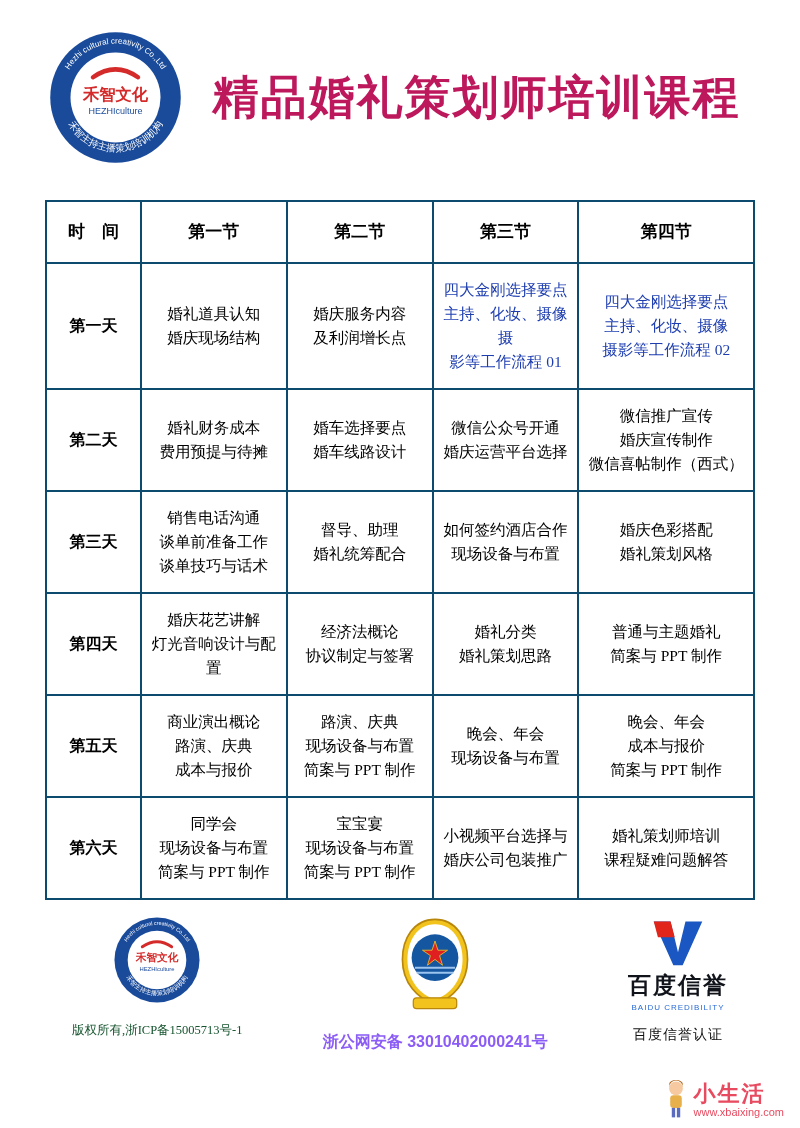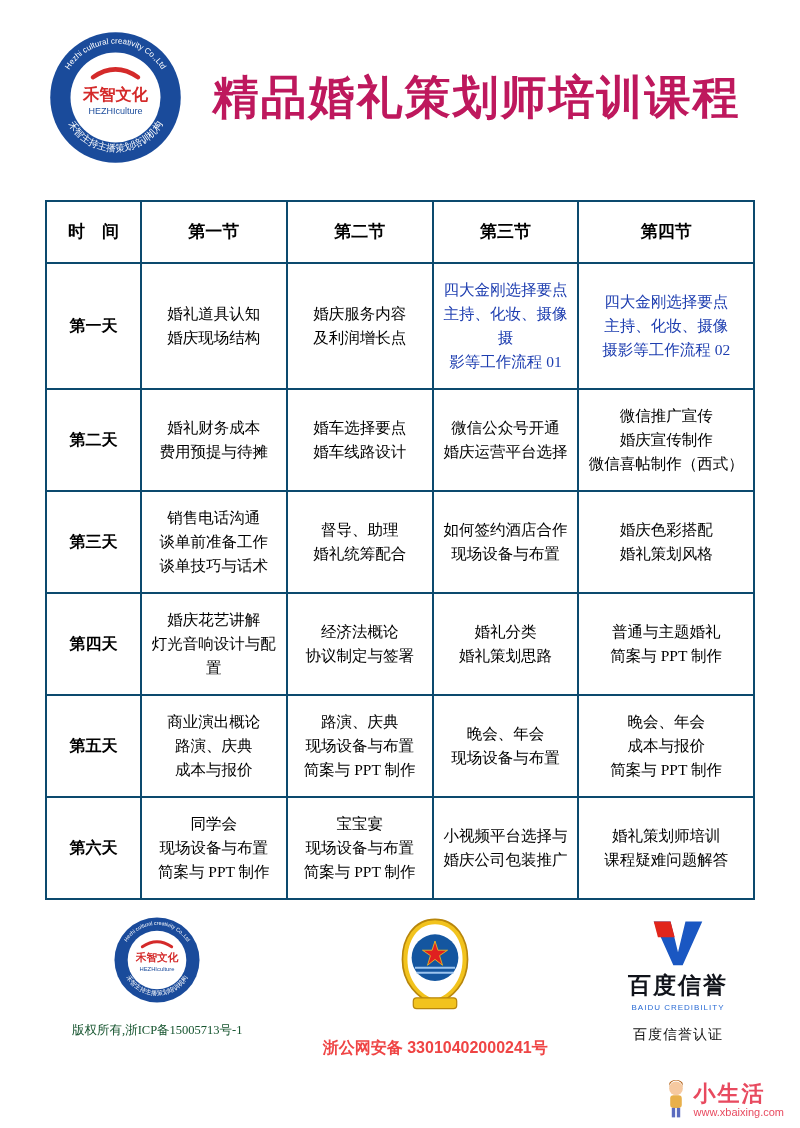--- a/index.html
+++ b/index.html
@@ -36,21 +36,21 @@
   table.course td { font-size: 15.5px; }
   col.c-time { width: 13.4%; }
   col.c-s1, col.c-s2, col.c-s3 { width: 20.6%; }
   col.c-s4 { width: 24.8%; }
 
   
   .footer { position: absolute; top: 916px; left: 0; width: 100%; }
   .footer-cols { display: flex; justify-content: space-between; align-items: flex-start; padding: 0 72px; }
   .f-col { display: flex; flex-direction: column; align-items: center; gap: 10px; }
   .copyright { font-size: 12.5px; color: #14532d; margin-top: 8px; }
-  .police-text { font-size: 16px; font-weight: bold; color: #ef4444; margin-top: 16px; font-family: "Liberation Sans","DejaVu Sans",sans-serif; }
+  .police-text { font-size: 16px; font-weight: bold; color: #8b5cf6; margin-top: 10px; font-family: "Liberation Sans","DejaVu Sans",sans-serif; }
   .badge { width: 84px; height: 96px; }
   .baidu-block { display: flex; flex-direction: column; align-items: center; gap: 2px; }
   .baidu-icon { width: 56px; height: 52px; }
   .baidu-cn { font-size: 23px; font-weight: bold; color: #10131a; font-family: "Liberation Sans","DejaVu Sans",sans-serif; letter-spacing: 2px; }
   .baidu-en { font-size: 8px; color: #2a6bd4; letter-spacing: 1px; font-family: "Liberation Sans","DejaVu Sans",sans-serif; }
   .baidu-cert { font-size: 14px; color: #111; margin-top: 4px; letter-spacing: 1px; }
 
   
   .watermark { position: absolute; right: 16px; top: 1080px; display: flex; align-items: center; gap: 5px; }
   .mascot { width: 26px; height: 40px; }

